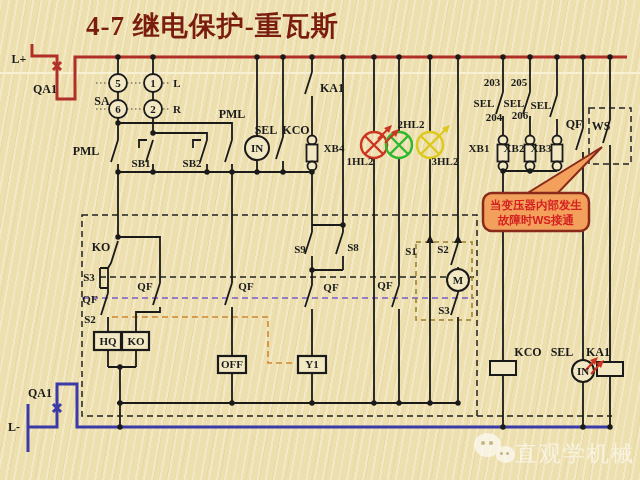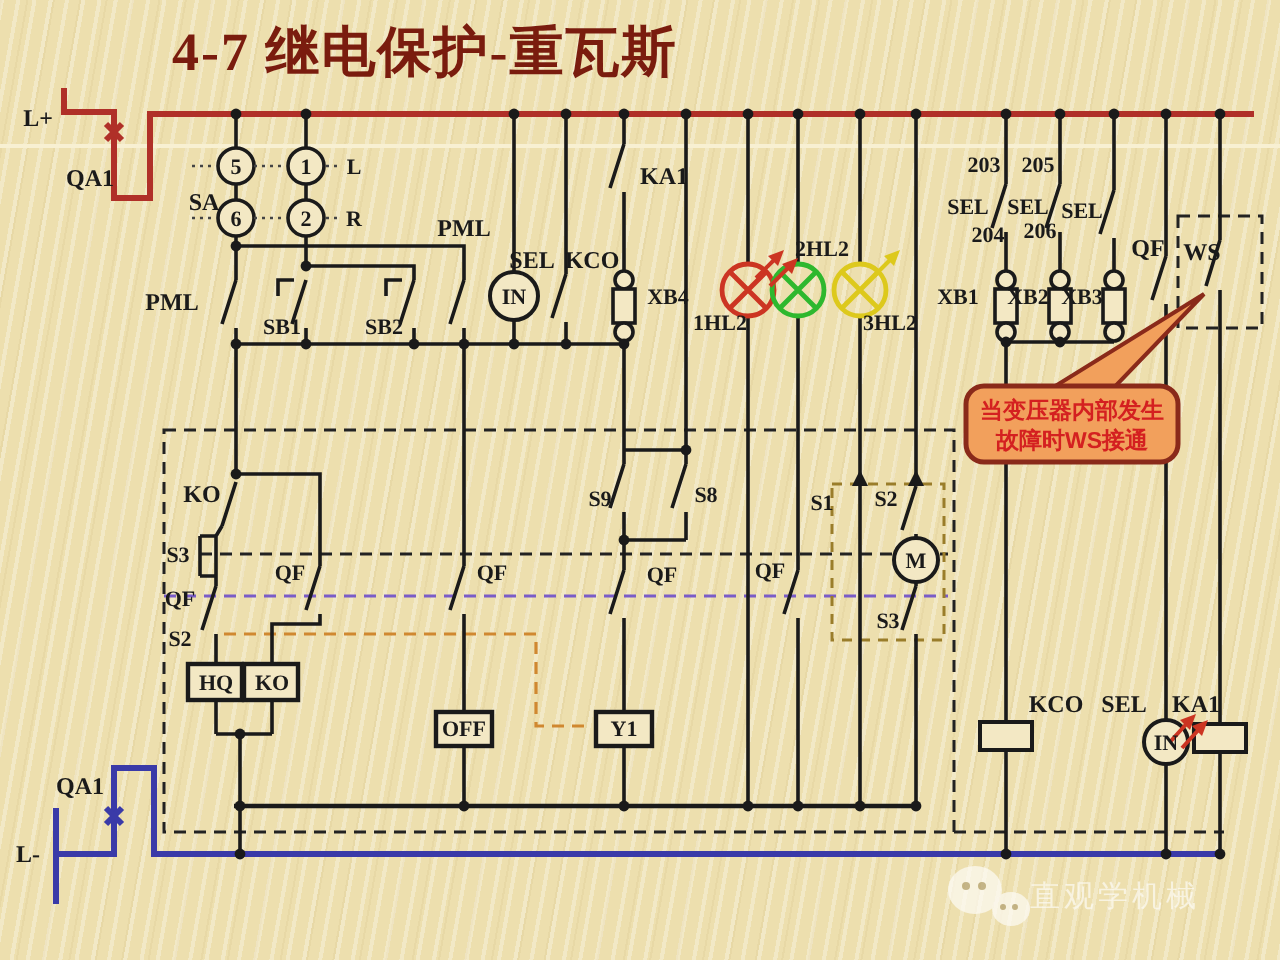--- a/index.html
+++ b/index.html
@@ -39,21 +39,21 @@
   .arrYh{fill:#ddc91c;}
   .arrK{fill:#1a1a1a;}
   .callout-rect{fill:#f2a05c;stroke:#8a2a1a;stroke-width:2.5;}
   .callout-tri{fill:#f2a05c;stroke:#8a2a1a;stroke-width:2;}
   .callout-txt{font-family:"Liberation Sans", sans-serif;font-weight:bold;font-size:11.5px;fill:#d42020;text-anchor:middle;}
   .faint{stroke:#f8f0d2;stroke-width:2;}
   .wm{
     position:absolute;left:470px;top:431px;width:165px;height:42px;
     font-family:"Liberation Sans", sans-serif;opacity:.8;
   }
-  .wm-txt{position:absolute;left:45px;top:8px;font-size:15px;letter-spacing:2px;color:rgba(252,250,242,.92);}
+  .wm-txt{position:absolute;left:45px;top:8px;font-size:22px;letter-spacing:2px;color:rgba(252,250,242,.92);}
   .bub{position:absolute;border-radius:50%;background:rgba(252,250,242,.92);}
   .bub.big{left:4px;top:2px;width:27px;height:24px;}
   .bub.small{left:26px;top:15px;width:19px;height:17px;}
   .eye{position:absolute;border-radius:50%;background:#b9a878;width:4px;height:4px;}
 </style>
 </head>
 <body>
 
 <div class="stage">
 

